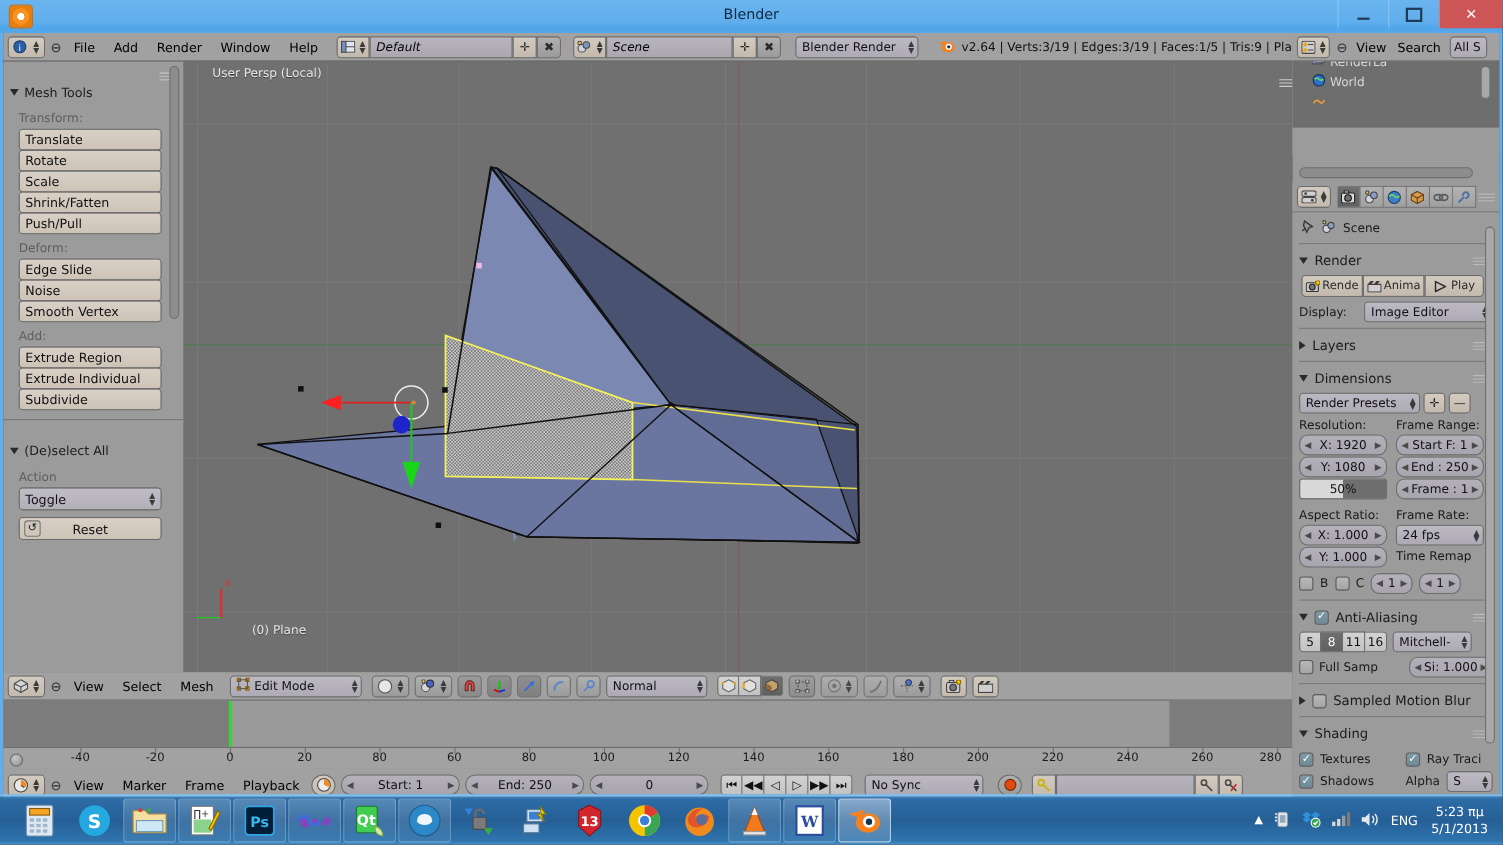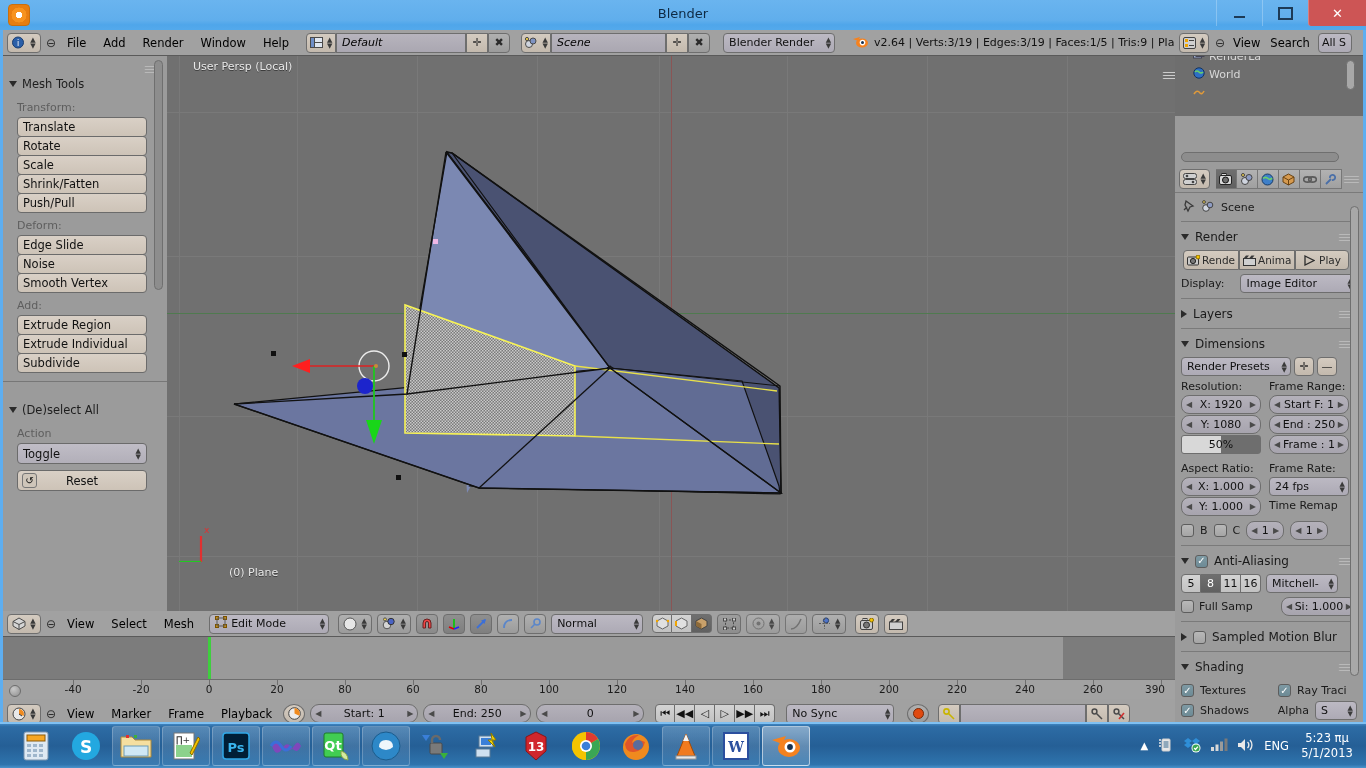--- a/index.html
+++ b/index.html
@@ -674,21 +674,21 @@
           <div class="tl-num" style="left:818px">180</div>
         <div class="tl-tick" style="left:886px"></div>
           <div class="tl-num" style="left:886px">200</div>
         <div class="tl-tick" style="left:954px"></div>
           <div class="tl-num" style="left:954px">220</div>
         <div class="tl-tick" style="left:1022px"></div>
           <div class="tl-num" style="left:1022px">240</div>
         <div class="tl-tick" style="left:1090px"></div>
           <div class="tl-num" style="left:1090px">260</div>
         <div class="tl-tick" style="left:1158px"></div>
-          <div class="tl-num" style="left:1152px">390</div>
+          <div class="tl-num" style="left:1152px">280</div>
       </div>
 
       <div class="tl-hdr hdr" style="height:30px">
         <div class="icobtn" style="width:34px">
           <svg width="14" height="14" viewBox="0 0 14 14">
               <circle cx="7" cy="7" r="6" fill="#e8e8e8" stroke="#444"></circle>
               <path d="M7 7 L7 2 A5 5 0 0 1 11.5 9 Z" fill="#f08a1e"></path>
               <line x1="7" y1="7" x2="10" y2="9" stroke="#333"></line>
             </svg>
           <span class="spin">

